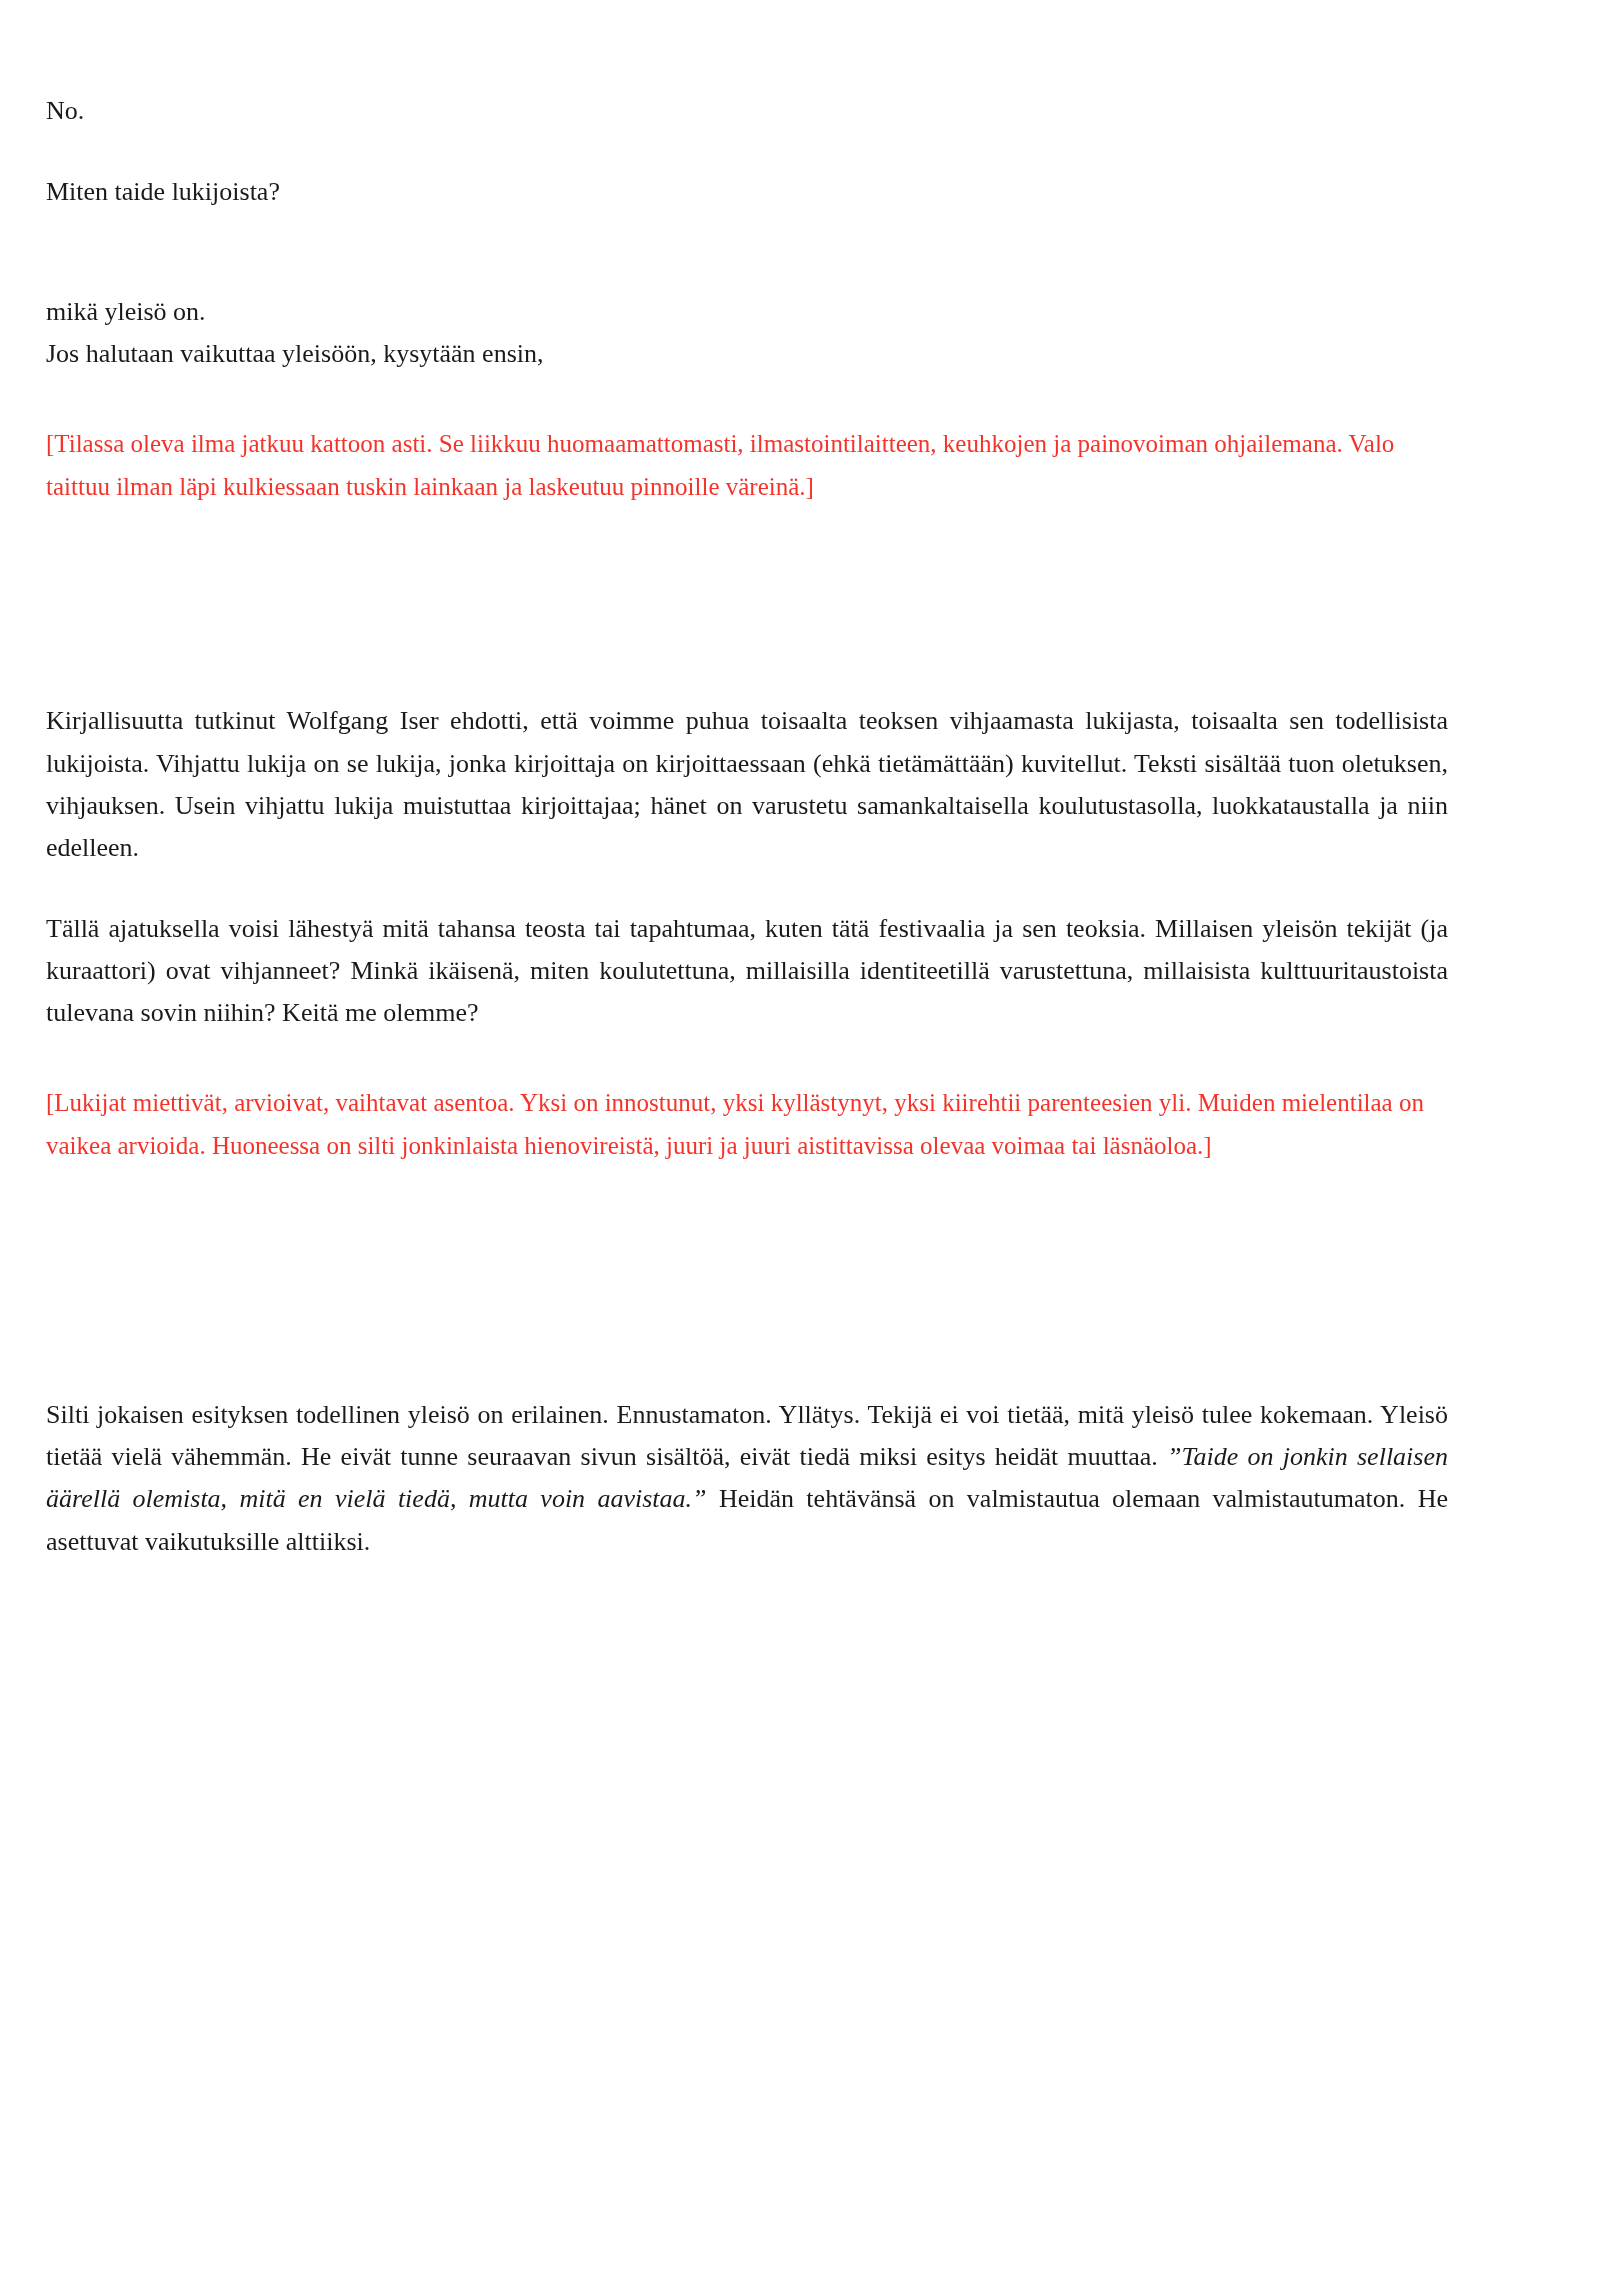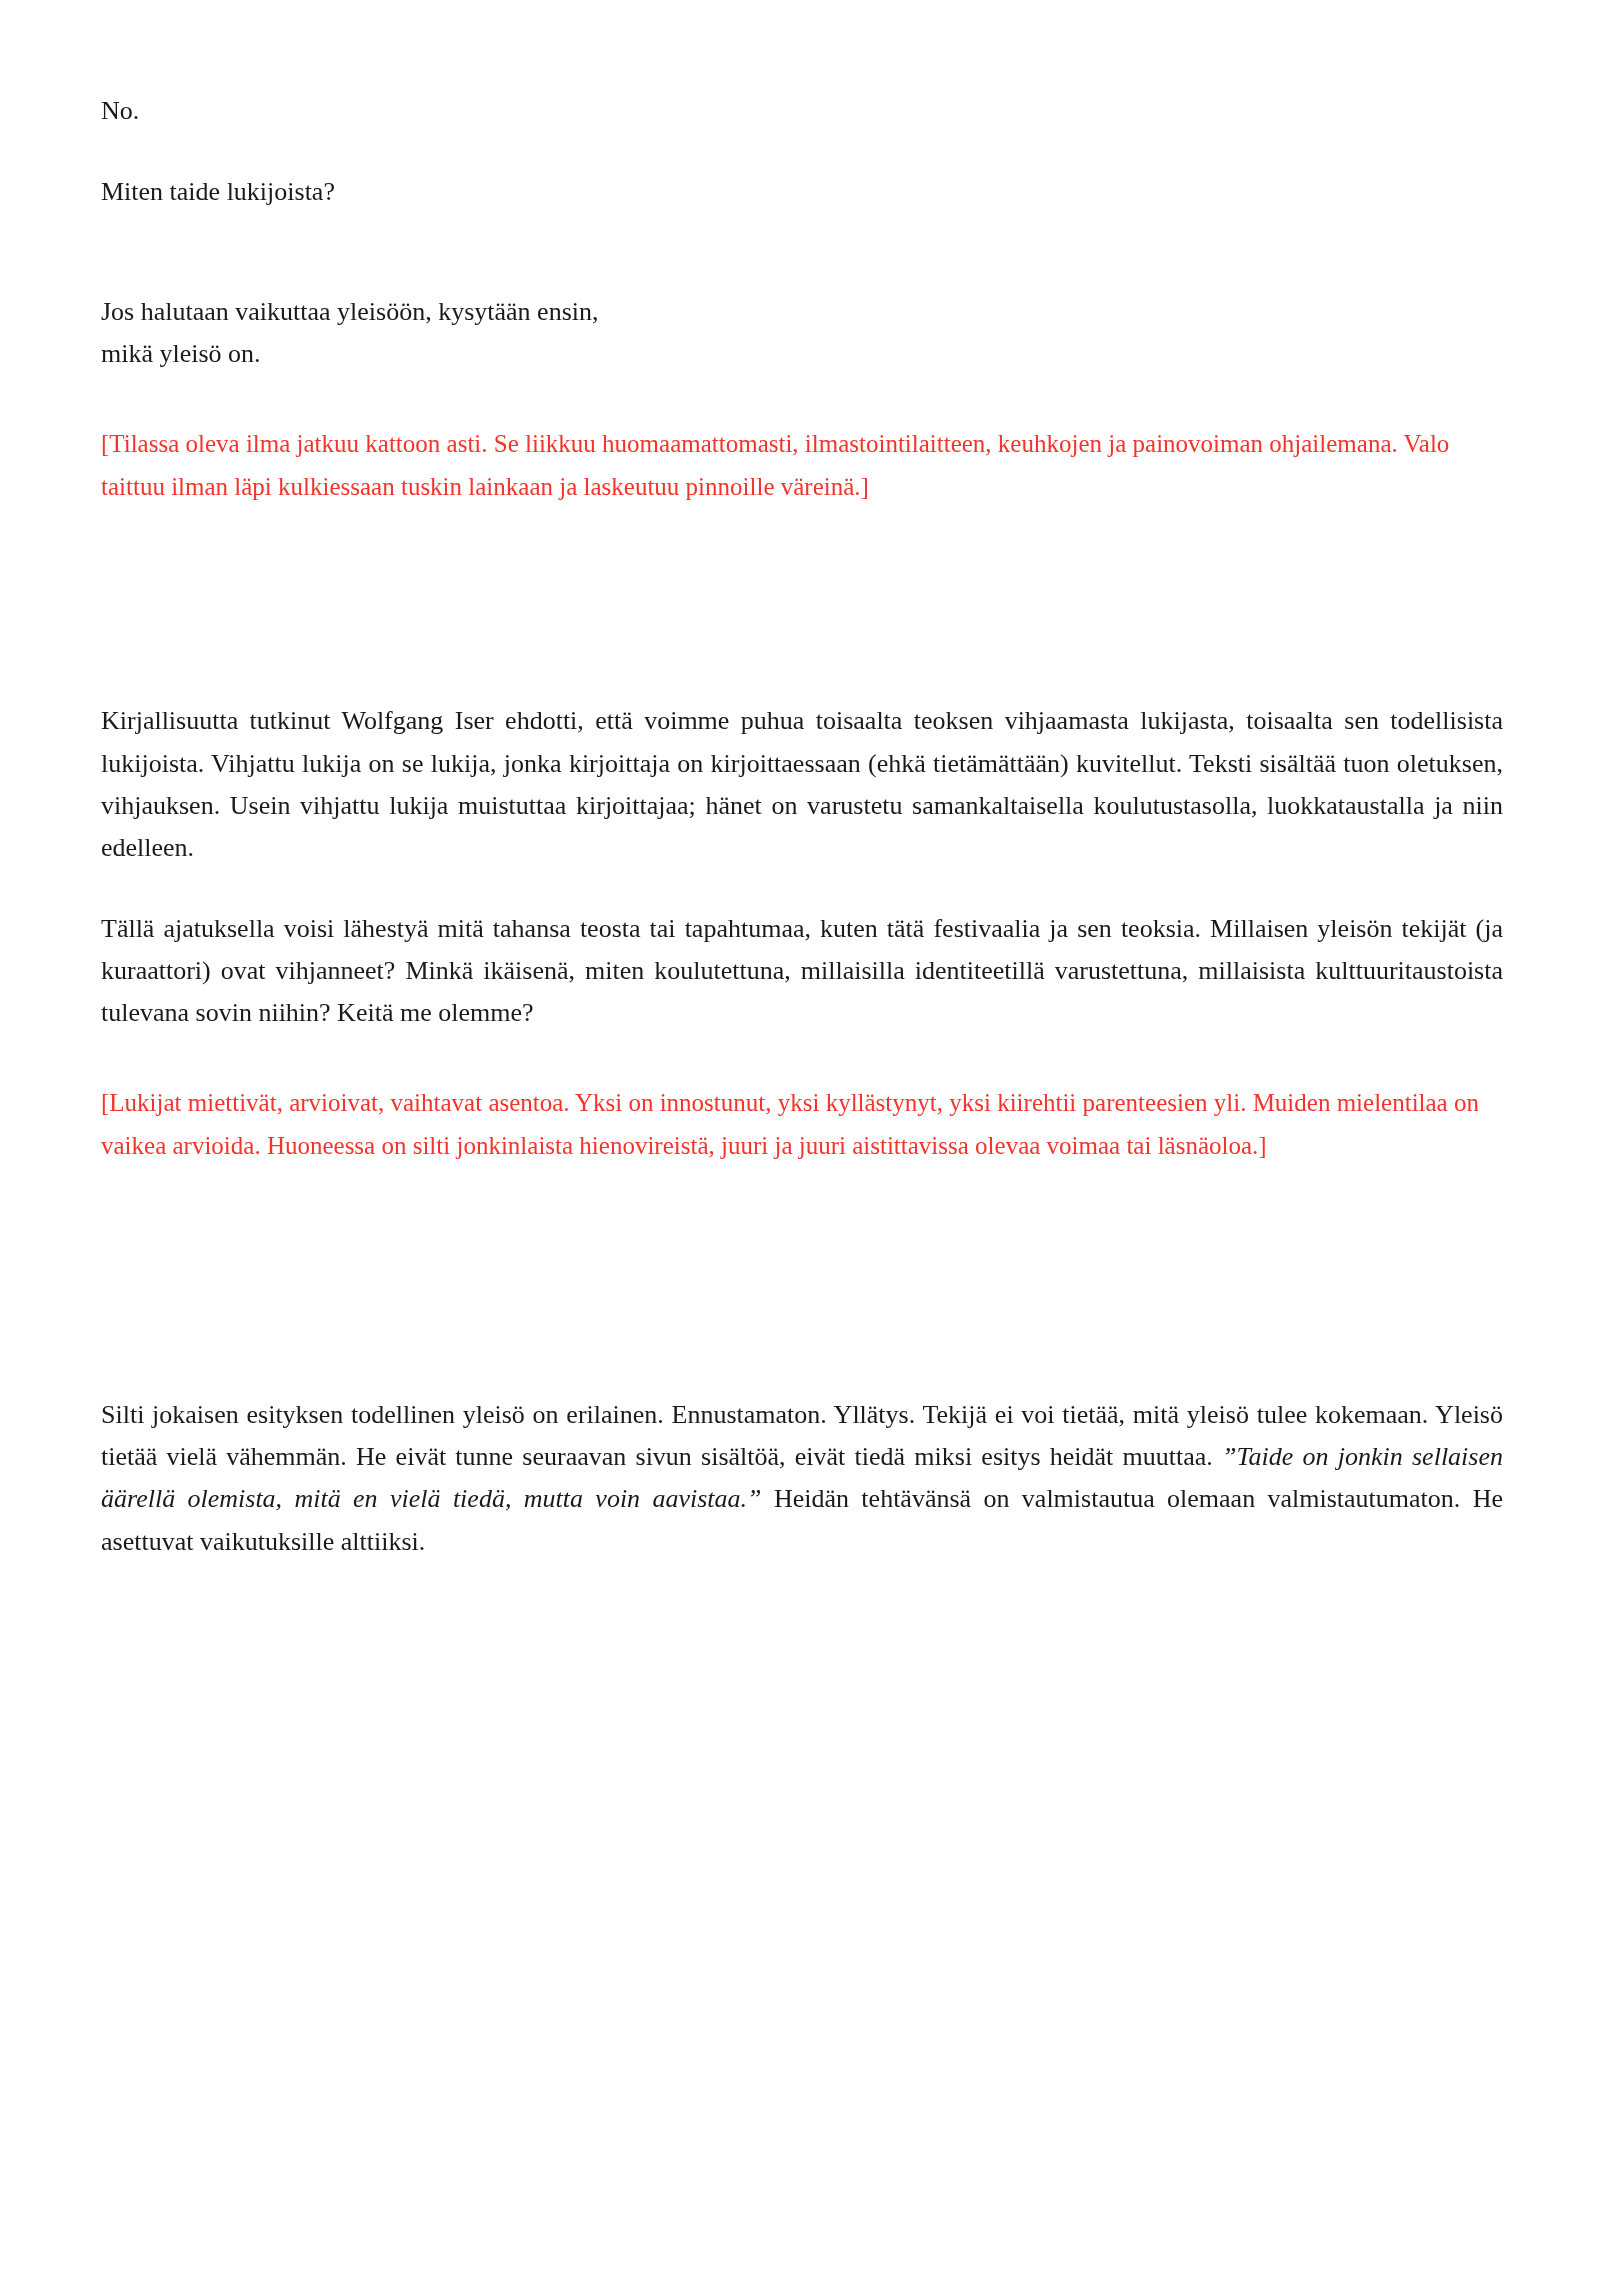--- a/index.html
+++ b/index.html
@@ -12,21 +12,21 @@
     height: 2293px;
     font-family: "Liberation Serif", serif;
     color: #1a1a1a;
     -webkit-font-smoothing: antialiased;
   }
   .page {
     position: relative;
     width: 1621px;
     height: 2293px;
     box-sizing: border-box;
-    padding: 90px 116px 0 101px;
+    padding: 90px 116px 0 46px;
   }
   .doc-body {
     width: 1402px;
   }
   p {
     margin: 0;
     font-size: 26px;
     line-height: 1.62;
     text-align: justify;
     text-justify: inter-word;
@@ -66,22 +66,22 @@
   <div class="doc-body">
 
     <p class="blk plain nojust">No.</p>
     <div class="gap-sm"></div>
 
     <p class="blk plain nojust">Miten taide lukijoista?</p>
     <div class="gap-sm"></div>
 
     <div class="gap-sm"></div>
 
+    <p class="blk plain nojust">mikä yleisö on.</p>
     <p class="blk plain nojust">Jos halutaan vaikuttaa yleisöön, kysytään ensin,</p>
-    <p class="blk plain nojust">mikä yleisö on.</p>
     <div class="gap-md"></div>
 
     <p class="blk stage">[Tilassa oleva ilma jatkuu kattoon asti. Se liikkuu huomaamattomasti, ilmastointilaitteen, keuhkojen ja painovoiman ohjailemana. Valo taittuu ilman läpi kulkiessaan tuskin lainkaan ja laskeutuu pinnoille väreinä.]</p>
 
     <div class="gap-xl"></div>
 
     <p class="blk plain"><span>Kirjallisuutta tutkinut Wolfgang Iser ehdotti, että voimme puhua toisaalta teoksen </span><span class="ital">vihjaamasta lukijasta,</span><span> toisaalta sen </span><span class="ital">todellisista lukijoista.</span><span> Vihjattu lukija on se lukija, jonka kirjoittaja on kirjoittaessaan (ehkä tietämättään) kuvitellut. Teksti sisältää tuon oletuksen, vihjauksen. Usein vihjattu lukija muistuttaa kirjoittajaa; hänet on varustetu samankaltaisella koulutustasolla, luokkataustalla ja niin edelleen.</span></p>
 
     <div class="gap-sm"></div>
 

